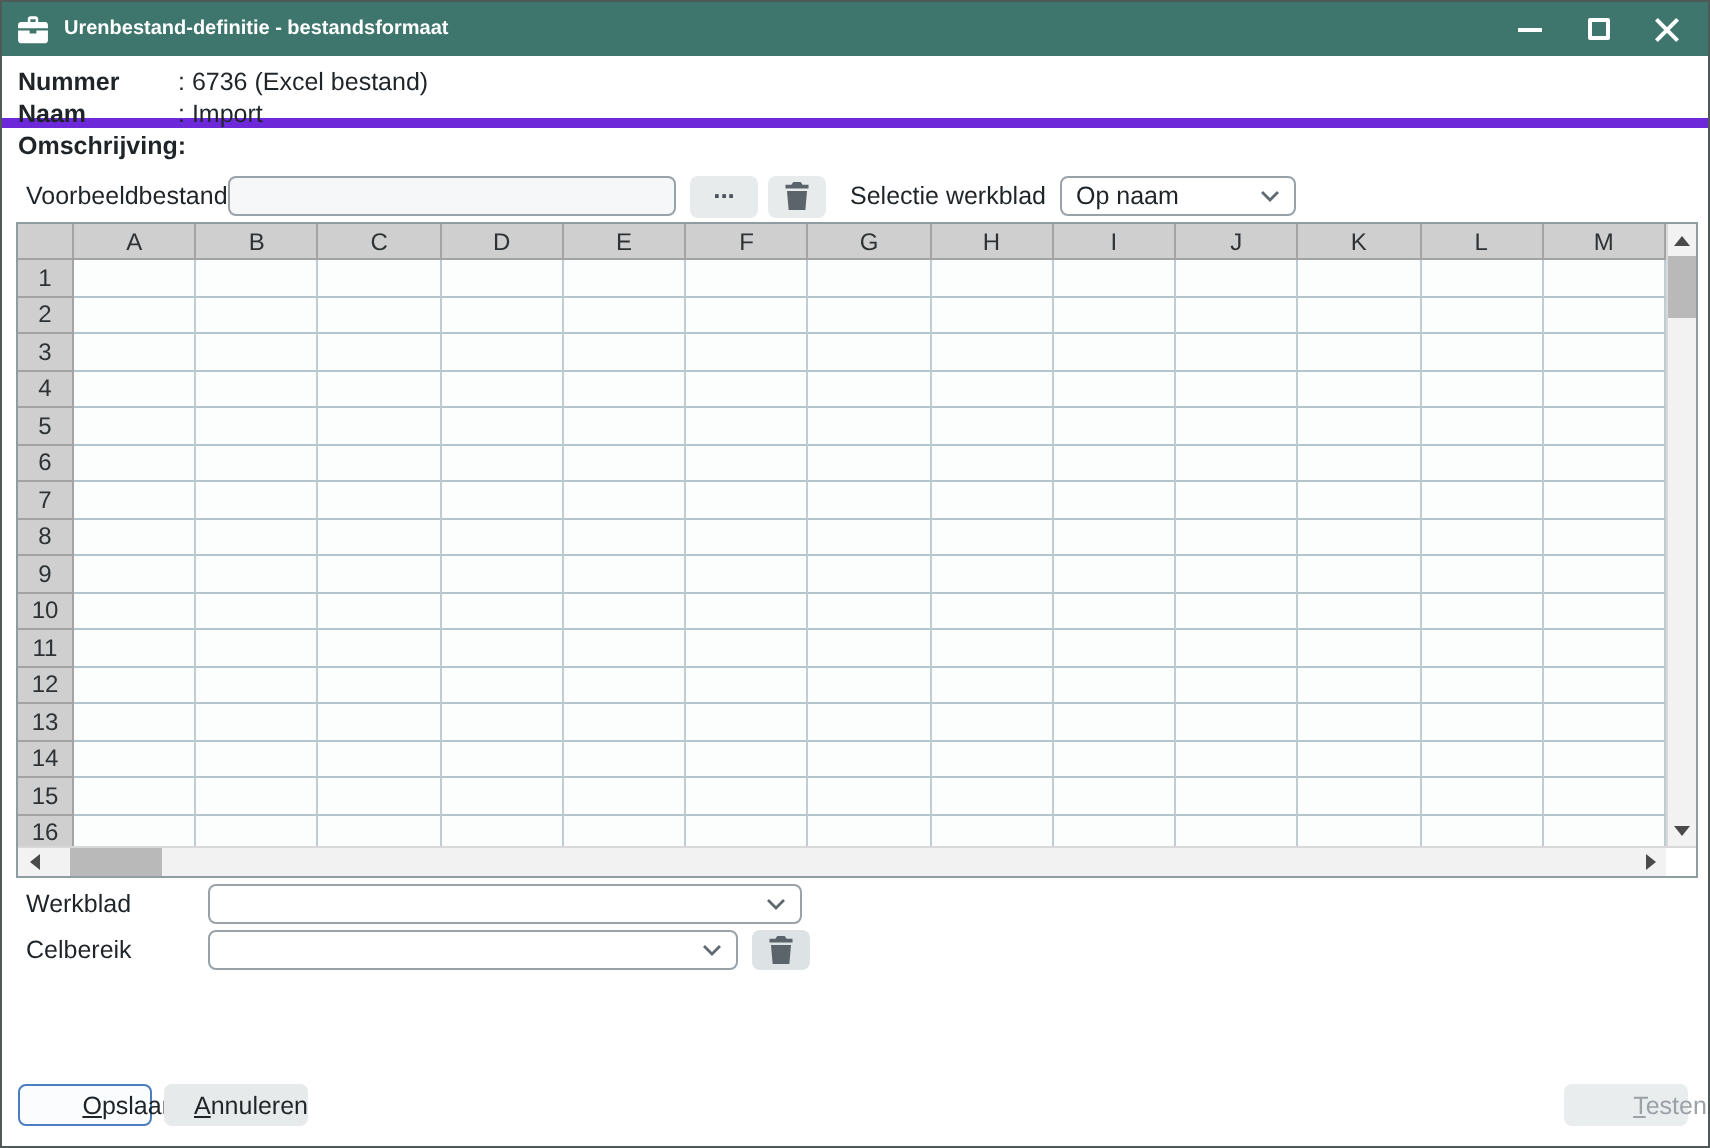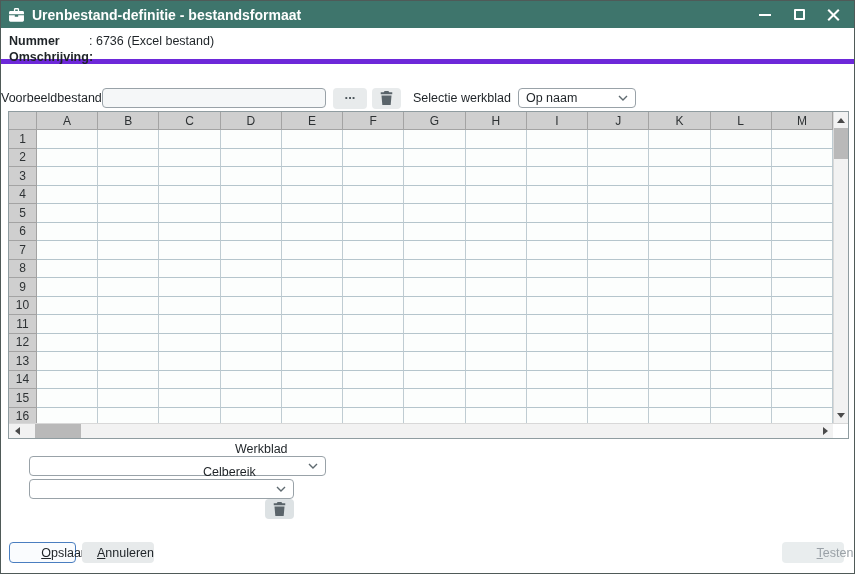--- a/index.html
+++ b/index.html
@@ -5,39 +5,39 @@
   * { margin:0; padding:0; box-sizing:border-box; }
   html,body { background:#e8e8e8; }
   body { font-family:"Liberation Sans", sans-serif; color:#1f2428; }
   #window {
     position:relative; width:855px; height:574px; background:#fff;
     border:1px solid #4f5a58; overflow:hidden; font-size:12.5px;
   }
   
   .titlebar {
     height:27px; background:#3e756c; color:#fff; display:flex;
-    align-items:center; padding:0 10px 0 8px; font-weight:bold; font-size:14px;
+    align-items:center; padding:0 10px 0 8px; font-weight:bold; font-size:10px;
   }
   .titlebar .app-icon { display:flex; margin-right:8px; }
   .titlebar .t-spacer { flex:1; }
   .wc { width:22px; height:22px; display:flex; align-items:center; justify-content:center; margin-left:12px; cursor:default; }
   .wc-min-glyph { width:12px; height:2px; background:#fff; }
   .wc-max-glyph { width:11px; height:11px; border:2px solid #fff; border-radius:1px; }
   .wc-close-glyph { position:relative; width:13px; height:13px; }
   .wc-close-glyph::before, .wc-close-glyph::after {
     content:""; position:absolute; left:-1px; top:5.5px; width:15px; height:2px; background:#fff;
   }
   .wc-close-glyph::before { transform:rotate(45deg); }
   .wc-close-glyph::after { transform:rotate(-45deg); }
   
   .info { padding:5px 8px 0; height:36px; border-bottom:5px solid #6d28d9; }
   .info-row { line-height:16px; height:16px; }
   .info-row .lbl { font-weight:bold; display:inline-block; width:80px; }
   
-  .toolbar { position:absolute; top:84px; left:0; right:0; height:26px; display:flex; align-items:center; padding-left:0; }
+  .toolbar { position:absolute; top:84px; left:0; right:0; height:26px; display:flex; align-items:center; padding-left:12px; }
   .file-label { width:101px; }
   .file-input {
     width:224px; height:20px; border:1px solid #99a2a8; border-radius:4px;
     background:#f5f7f8; margin-right:7px; padding:0 6px; font:inherit; color:#1f2428; outline:none;
   }
   .mini-btn {
     height:21px; background:#e8ebec; border:none; border-radius:4px;
     display:flex; align-items:center; justify-content:center; cursor:default;
   }
   .browse-btn { width:34px; margin-right:5px; font-weight:bold; color:#4a545a; font-size:13px; line-height:10px; padding-bottom:6px; }
@@ -67,21 +67,21 @@
   #h-scroll { height:15px; display:flex; align-items:stretch; background:#f2f2f2; border-top:1px solid #d8d8d8; }
   .hs-btn { width:16px; display:flex; align-items:center; justify-content:center; }
   #hs-thumb { width:46px; margin-left:10px; background:#b9b9b9; }
   .hs-track { flex:1; }
   .corner-box { width:15px; background:#fff; }
   .tri-up { width:0; height:0; border-left:4px solid transparent; border-right:4px solid transparent; border-bottom:5px solid #4a4a4a; }
   .tri-down { width:0; height:0; border-left:4px solid transparent; border-right:4px solid transparent; border-top:5px solid #4a4a4a; }
   .tri-left { width:0; height:0; border-top:4px solid transparent; border-bottom:4px solid transparent; border-right:5px solid #4a4a4a; }
   .tri-right { width:0; height:0; border-top:4px solid transparent; border-bottom:4px solid transparent; border-left:5px solid #4a4a4a; }
   
-  .form-row { position:absolute; left:28px; display:flex; align-items:flex-end;flex-direction:column; }
+  .form-row { position:absolute; left:12px; display:flex; align-items:center; }
   #row-werkblad { top:441px; } #row-celbereik { top:464px; } #row-veld { top:487px; }
   .form-row .f-lbl { width:91px; }
   .f-combo { width:297px; }
   .f-combo.narrow { width:265px; }
   .f-combo.disabled { background:#edf0f1; color:#8d969c; }
   .trash-btn2 { width:29px; height:20px; margin-left:7px; background:#dde2e4; }
   
   .btn { position:absolute; top:541px; height:21px; border:none; border-radius:4px; background:#e7eaeb;
          display:flex; align-items:center; justify-content:center; font:inherit; color:#1f2428; cursor:default;padding-left:44px; }
   .btn span { display:block; }
@@ -111,20 +111,23 @@
         <span class="wc-max-glyph"></span>
       </span>
     <span class="wc">
         <span class="wc-close-glyph"></span>
       </span>
   </div>
 
   <div class="info">
     <div class="info-row">
       <span class="lbl">Nummer</span><span>: 6736 (Excel bestand)</span>
+    </div>
+    <div class="info-row">
+      <span class="lbl">Naam</span><span>: Import</span>
     </div>
     <div class="info-row">
       <span class="lbl">Omschrijving:</span><span></span>
     </div>
   </div>
 
   <div class="toolbar">
     <span class="file-label">Voorbeeldbestand</span>
     <input class="file-input" type="text" value="" style="">
     <button class="mini-btn browse-btn">...</button>

